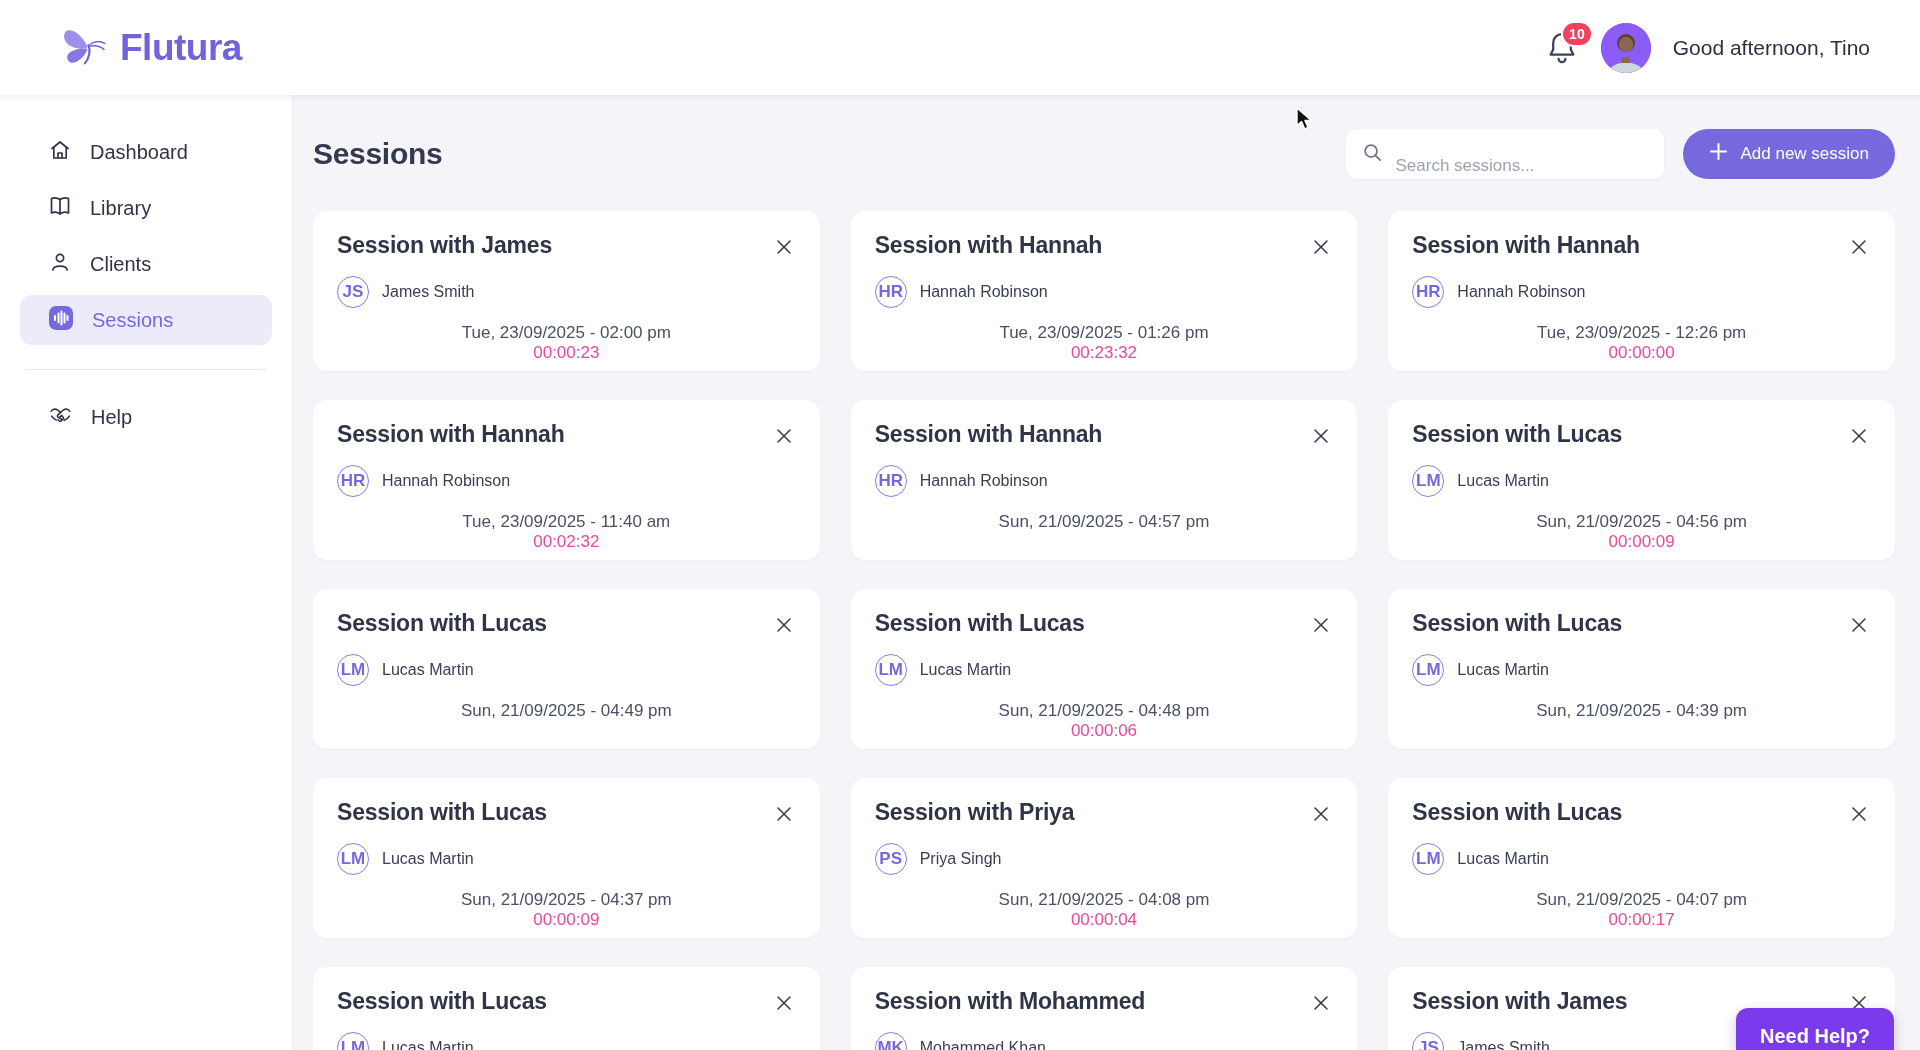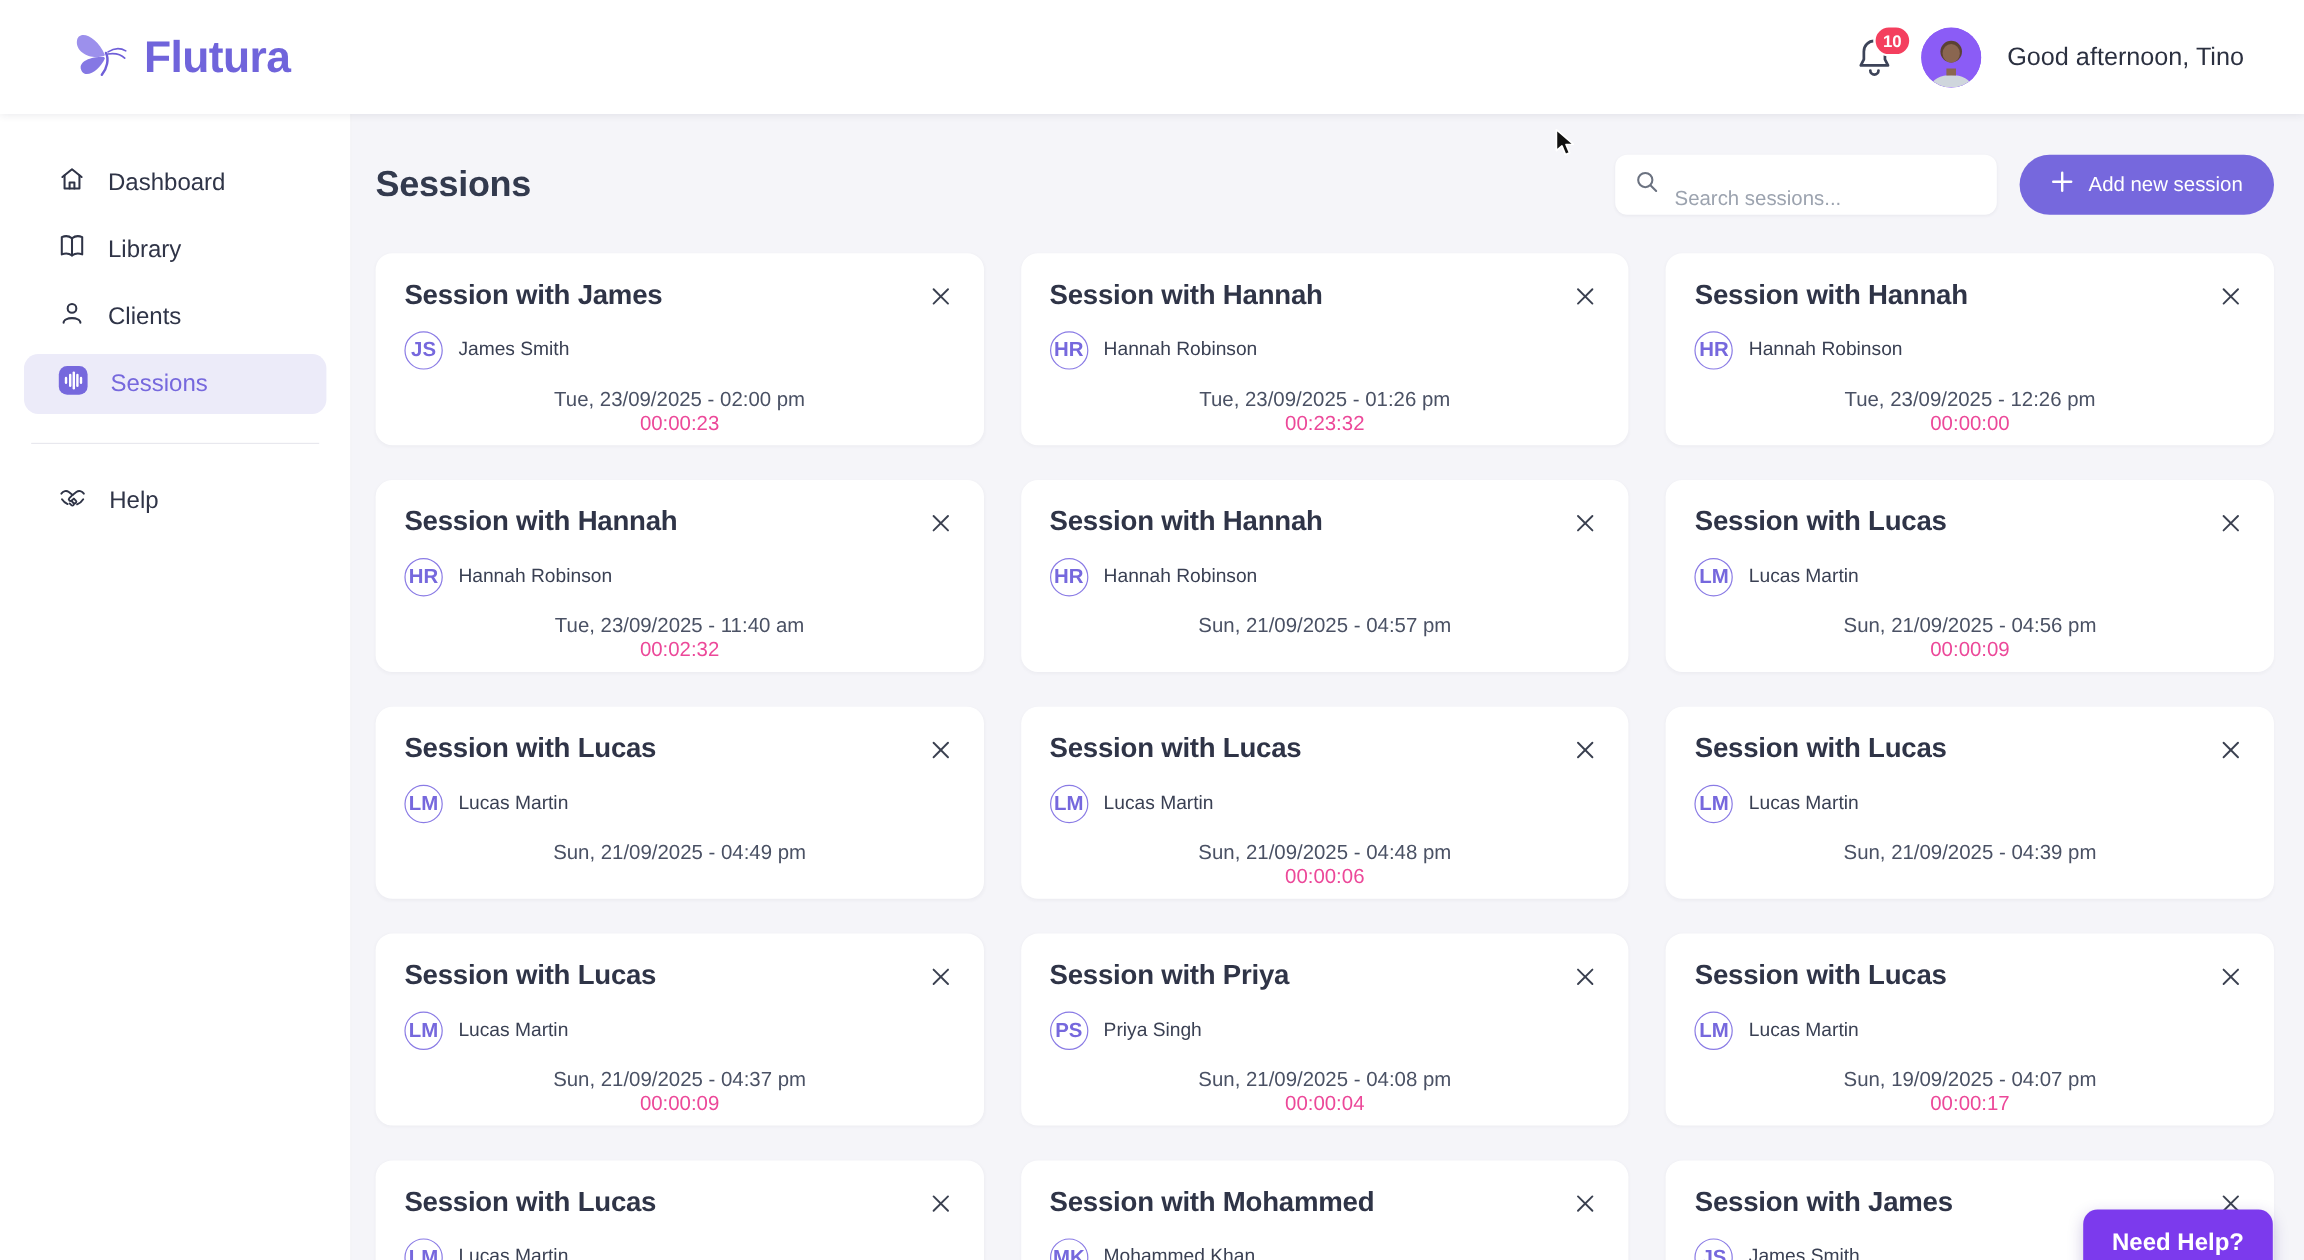--- a/index.html
+++ b/index.html
@@ -495,21 +495,21 @@
           <line x1="6" y1="6" x2="18" y2="18"></line>
           <line x1="18" y1="6" x2="6" y2="18"></line>
         </svg>
       </button>
     </div>
     <div class="client-row">
       <span class="initials-avatar">LM</span>
       <span class="client-name">Lucas Martin</span>
     </div>
     <div class="meta-row">
-      <span class="card-date">Sun, 19/09/2025 - 04:07 pm</span>
+      <span class="card-date">Sun, 21/09/2025 - 04:07 pm</span>
       <span class="card-timer">00:00:17</span>
     </div>
   </div>
 
   <div class="card">
     <div class="card-top">
       <span class="card-title">Session with Lucas</span>
       <button class="close-btn">
         <svg width="24" height="24" viewBox="0 0 24 24" stroke="#3A4050" stroke-width="1.6" stroke-linecap="round">
           <line x1="6" y1="6" x2="18" y2="18"></line>

